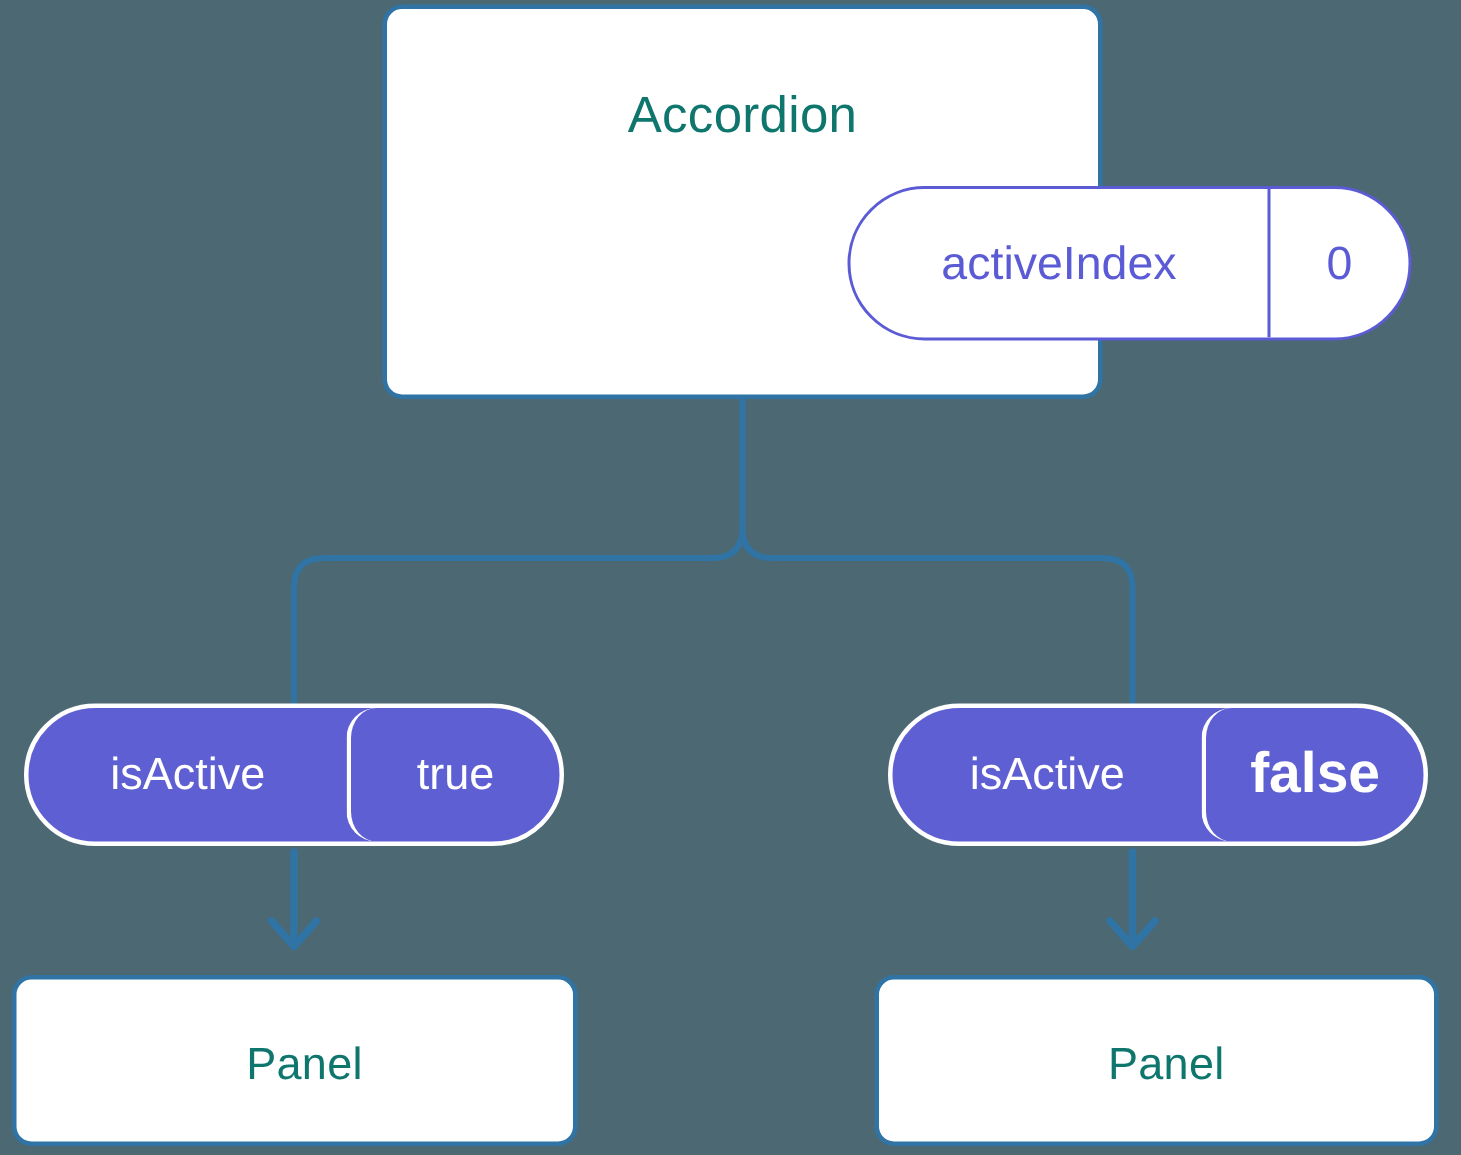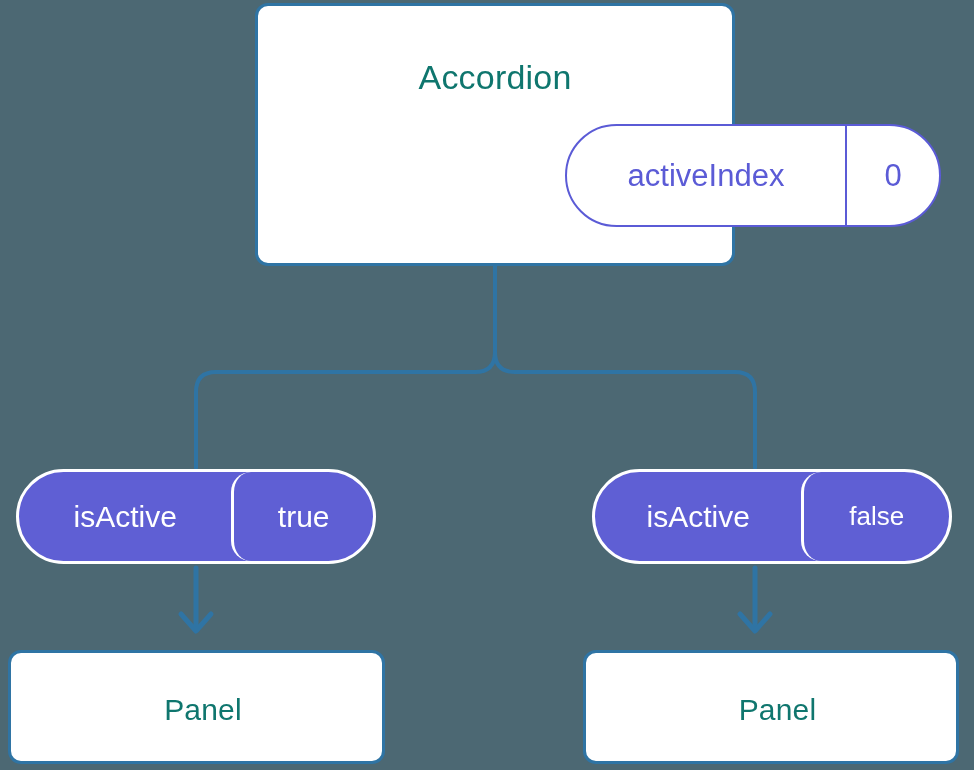--- a/index.html
+++ b/index.html
@@ -162,21 +162,22 @@
     top: 469px;
     width: 360px;
     height: 95px;
   }
   #state-pill-right .pill-key {
     width: 210px;
     font-size: 30px;
   }
   #state-pill-right .pill-val {
     width: 150px;
-    font-size: 26px;
+    font-size: 38px;
+    font-weight: bold;
   }
 </style>
 </head>
 <body>
 
 <div id="stage">
 
   <svg id="connectors" viewBox="0 0 974 770" width="974" height="770" fill="none">
 
     <path d="M 495 266 L 495 352 Q 495 372 475 372 L 216 372 Q 196 372 196 392 L 196 468" stroke="#2f74a4" stroke-width="4" fill="none" stroke-linecap="round" stroke-linejoin="round"></path>

